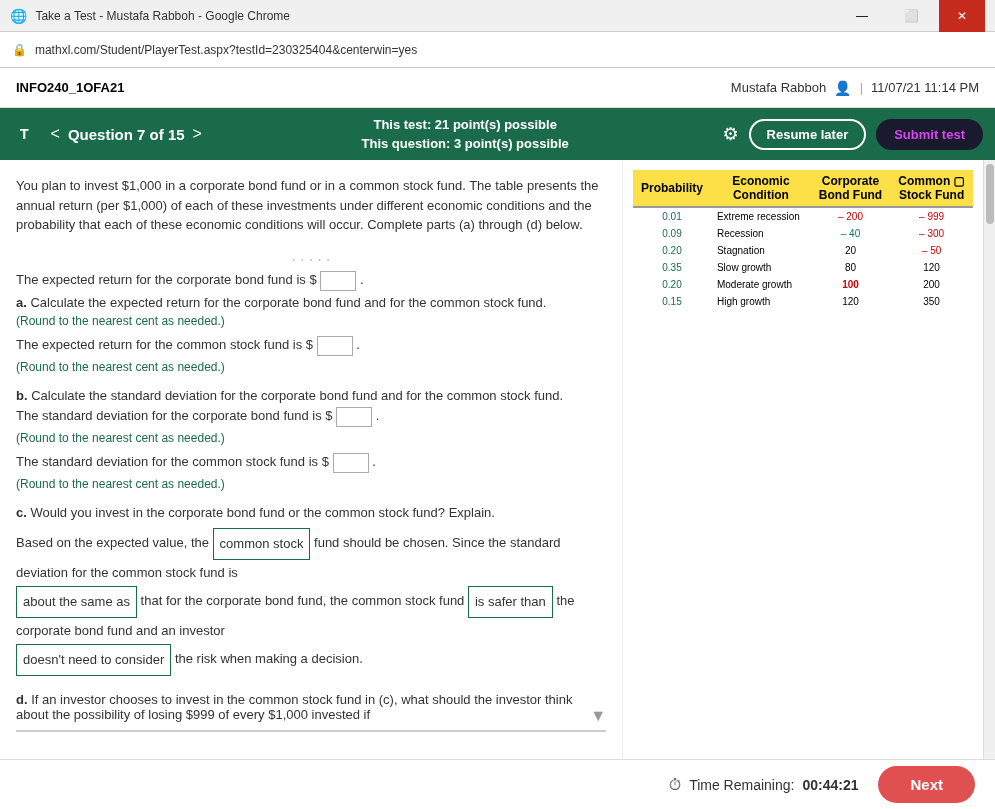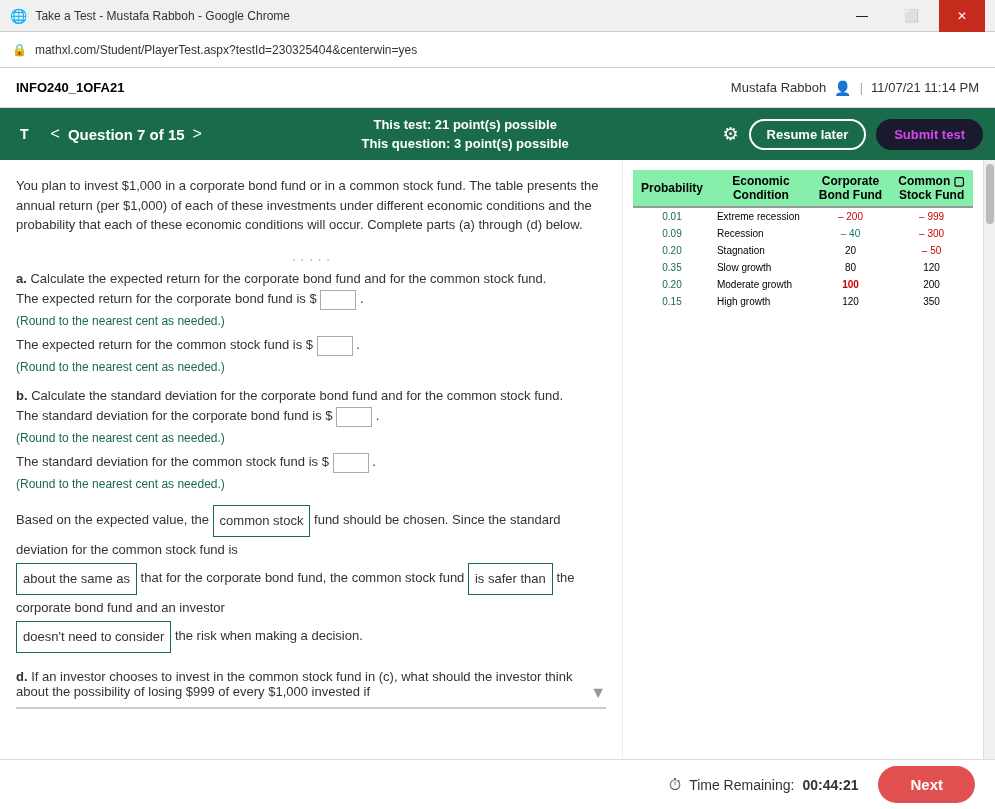--- a/index.html
+++ b/index.html
@@ -147,21 +147,21 @@
       overflow-y: auto;
     }
 
     
     .data-table {
       border-collapse: collapse;
       width: 100%;
       font-size: 12px;
     }
     .data-table th {
-      background: #86efac;
+      background: #fde047;
       text-align: center;
       padding: 4px 6px;
       font-weight: bold;
       border-bottom: 1px solid #ccc;
       font-size: 12px;
     }
     .data-table td {
       text-align: center;
       padding: 3px 6px;
       font-size: 10px;
@@ -324,27 +324,27 @@
 <div class="content-wrapper">
 
   <div class="left-panel">
 
     <p class="question-text">You plan to invest $1,000 in a corporate bond fund or in a common stock fund. The table presents the annual return (per $1,000) of each of these investments under different economic conditions and the probability that each of these economic conditions will occur. Complete parts (a) through (d) below.</p>
 
     <div class="drag-handle">· · · · ·</div>
 
     <div class="sub-question">
       <p class="sub-q-text">
-        <span class="part-label">a.</span>
-        <span>Calculate the expected return for the corporate bond fund and for the common stock fund.</span>
-      </p>
-      <p class="sub-q-text">
         <span>The expected return for the corporate bond fund is $</span>
         <input class="dollar-input" type="text" value="" style="">
         <span>.</span>
+      </p>
+      <p class="sub-q-text">
+        <span class="part-label">a.</span>
+        <span>Calculate the expected return for the corporate bond fund and for the common stock fund.</span>
       </p>
       <p class="round-note">(Round to the nearest cent as needed.)</p>
       <p class="sub-q-text" style="margin-top:8px;">
         <span>The expected return for the common stock fund is $</span>
         <input class="dollar-input" type="text" value="" style="">
         <span>.</span>
       </p>
       <p class="round-note">(Round to the nearest cent as needed.)</p>
     </div>
 
@@ -361,20 +361,24 @@
       <p class="round-note">(Round to the nearest cent as needed.)</p>
       <p class="sub-q-text" style="margin-top:8px;">
         <span>The standard deviation for the common stock fund is $</span>
         <input class="dollar-input" type="text" value="" style="">
         <span>.</span>
       </p>
       <p class="round-note">(Round to the nearest cent as needed.)</p>
     </div>
 
     <div class="part-c">
+      <p class="part-c-text">
+        <span class="part-label">c.</span>
+        <span>Would you invest in the corporate bond fund or the common stock fund? Explain.</span>
+      </p>
       <div class="part-c-statement">
         <span>Based on the expected value, the</span>
         <span class="inline-select-box">common stock</span>
         <span>fund should be chosen. Since the standard deviation for the common stock fund is</span>
         <br>
         <span class="inline-select-box">about the same as</span>
         <span>that for the corporate bond fund, the common stock fund</span>
         <span class="inline-select-box">is safer than</span>
         <span>the corporate bond fund and an investor</span>
         <br>

